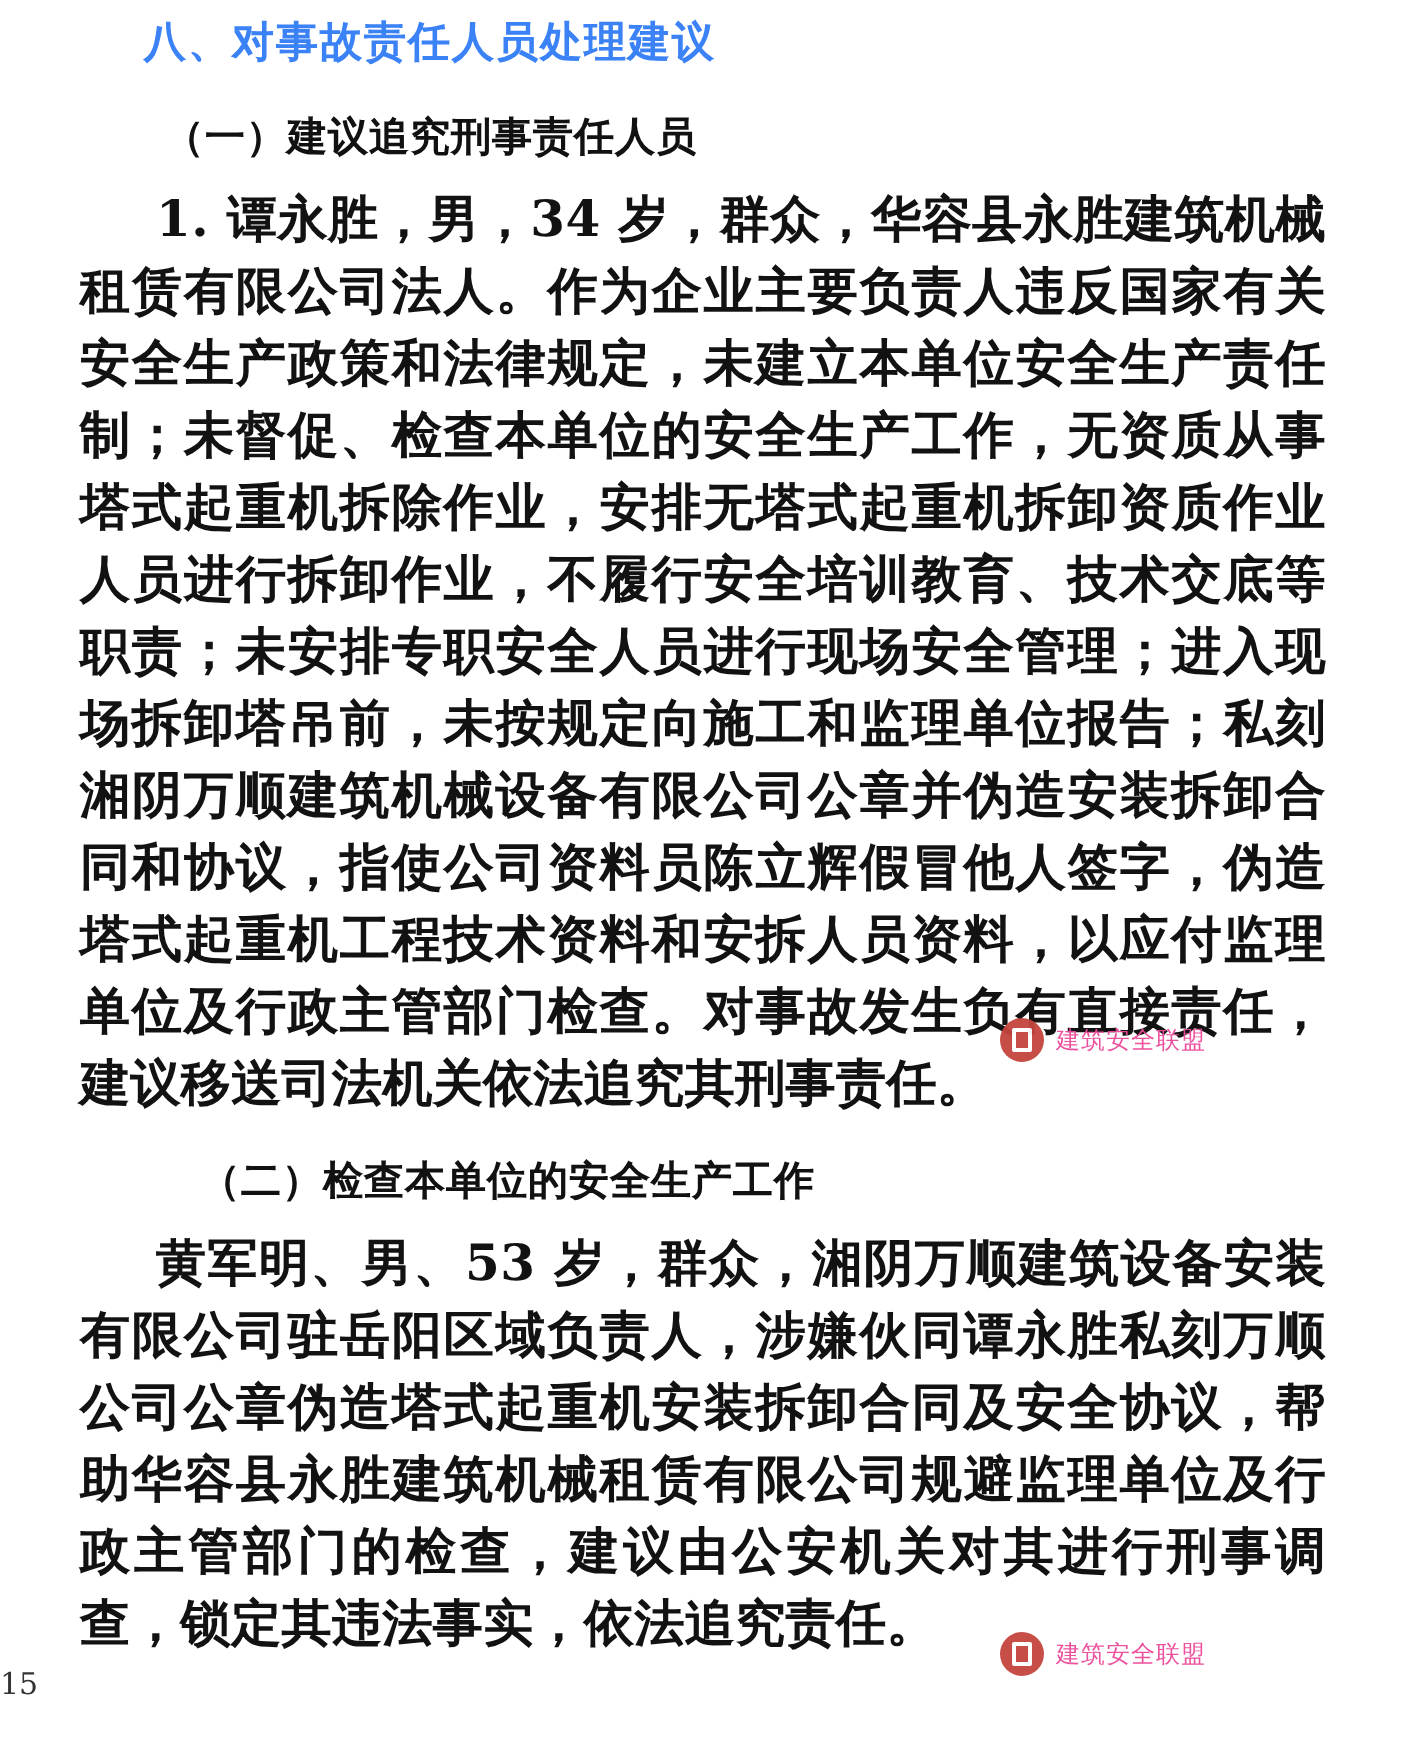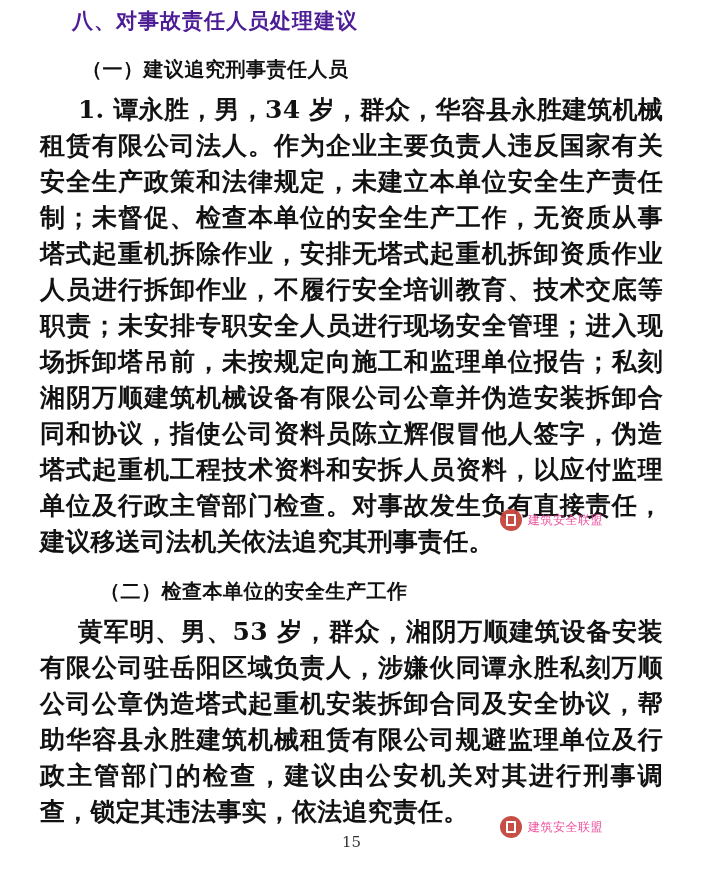--- a/index.html
+++ b/index.html
@@ -22,21 +22,21 @@
     box-sizing: border-box;
     padding: 0 40px;
   }
   .section-title {
     font-size: 21px;
     font-weight: bold;
     letter-spacing: 1px;
     margin: 4px 0 0 0;
     padding-left: 32px;
     line-height: 34px;
-    color: #4c1d95;
+    color: #3b82f6;
   }
   .sub-title {
     font-size: 20px;
     font-weight: bold;
     letter-spacing: 0.5px;
     margin: 14px 0 2px 0;
     padding-left: 42px;
     line-height: 34px;
     color: #111;
     font-family: Liberation Serif, serif;
@@ -55,21 +55,20 @@
     font-weight: bold;
   }
   .para.indent {
     text-indent: 38px;
   }
   .page-number {
     position: absolute;
     left: 0;
     right: 0;
     bottom: 22px;
-    text-align: center;
     font-size: 15px;
     color: #333;
     font-family: "DejaVu Serif", "Liberation Serif", serif;
   }
   
   .watermark {
     position: absolute;
     display: flex;
     align-items: center;
     gap: 6px;

